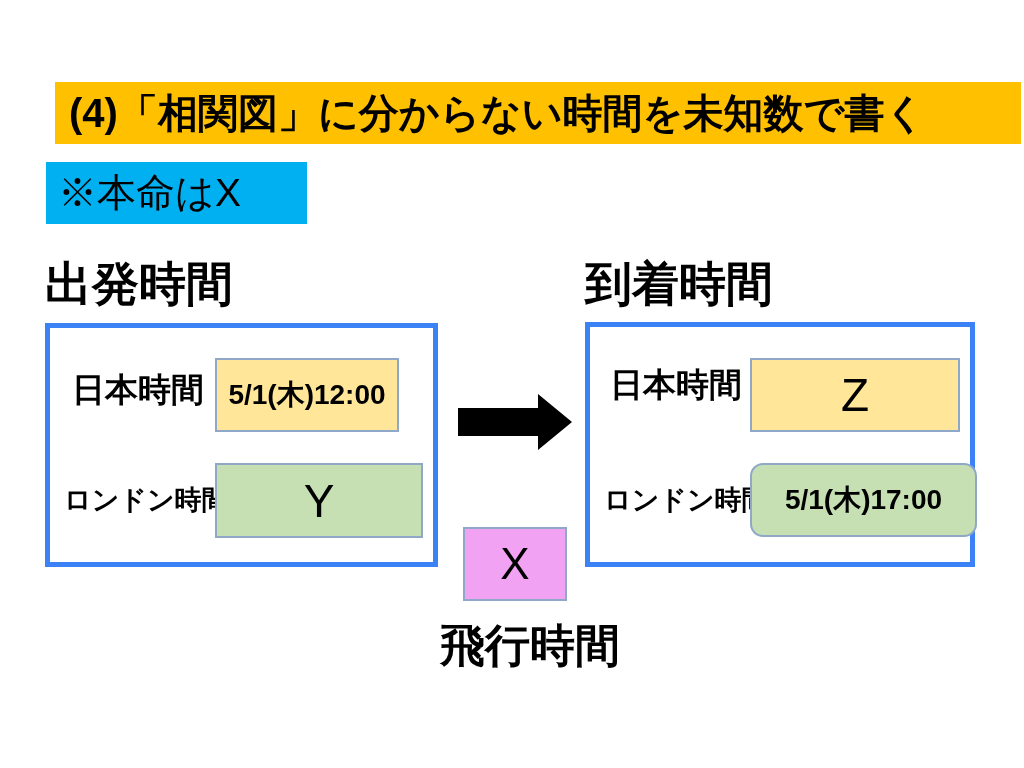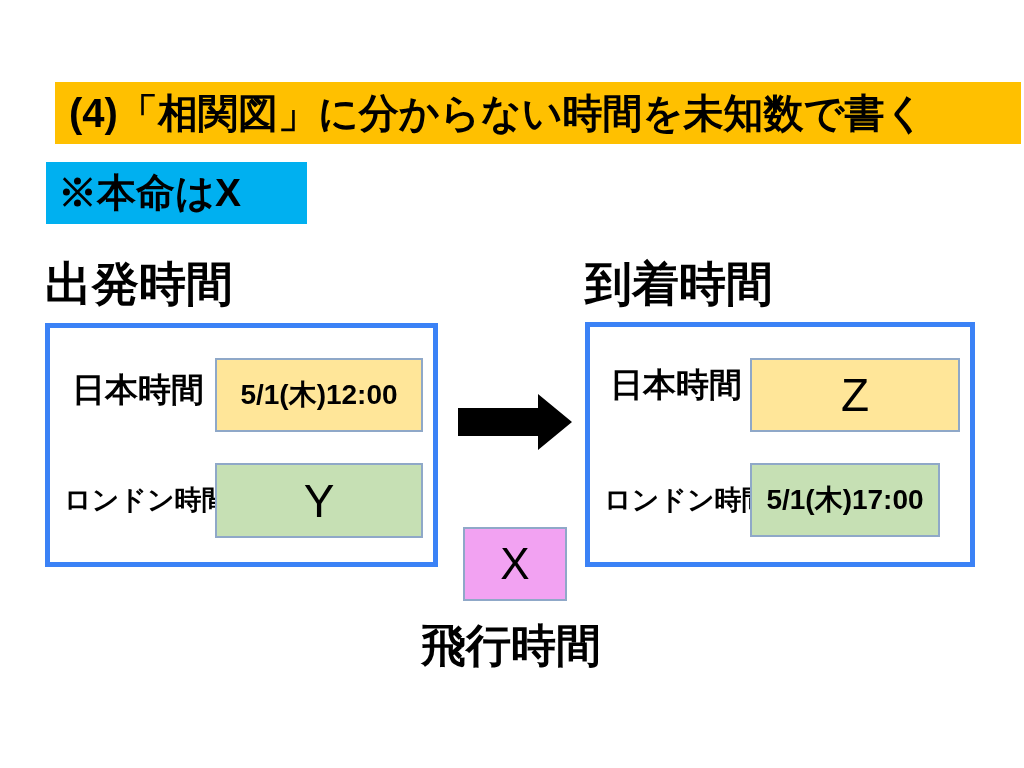--- a/index.html
+++ b/index.html
@@ -14,21 +14,21 @@
   #title-bar {
     left: 30px; top: 82px; width: 966px; height: 62px;
     display: flex; align-items: center;
     padding-left: 14px; box-sizing: border-box;
     font-size: 40px; font-weight: 600; white-space: nowrap; margin-left: 25px;
   }
   #note-box {
     left: 46px; top: 162px; width: 261px; height: 62px;
     display: flex; align-items: center;
     padding-left: 12px; box-sizing: border-box;
-    font-size: 39px; font-weight: 700; white-space: nowrap;
+    font-size: 39px; font-weight: 400; white-space: nowrap;
   }
   .big-heading {
     top: 258px; height: 52px;
     font-size: 47px; font-weight: 600;
     text-align: left; white-space: nowrap; line-height: 52px;
   }
   #departure-heading { left: 45px; width: 393px; }
   #arrival-heading  { left: 585px; width: 390px; }
   .big-box {
     border: 5px solid #3b82f6; background: #fff; box-sizing: border-box;
@@ -42,35 +42,35 @@
   .label-sm { font-size: 27px; line-height: 34px; }
   .value-box {
     position: absolute; box-sizing: border-box;
     border: 2px solid #8FA8C8;
     display: flex; align-items: center; justify-content: center;
   }
   .value-text-bold { font-size: 28px; font-weight: 700; white-space: nowrap; }
   .value-text-big  { font-size: 46px; font-weight: 500; }
   
   #dep-japan-label  { left: 22px; top: 42px; }
-  #dep-japan-box    { left: 165px; top: 30px; width: 208px; height: 74px; }
+  #dep-japan-box    { left: 165px; top: 30px; width: 184px; height: 74px; }
   #dep-london-label { left: 14px; top: 155px; }
   #dep-london-box   { left: 165px; top: 135px; width: 208px; height: 75px; }
   
   #arr-japan-label  { left: 20px; top: 38px; }
   #arr-japan-box    { left: 160px; top: 31px; width: 210px; height: 74px; }
   #arr-london-label { left: 14px; top: 156px; }
-  #arr-london-box   { left: 160px; top: 136px; width: 190px; height: 74px; }
+  #arr-london-box   { left: 160px; top: 136px; width: 227px; height: 74px; border-radius: 13px; }
   #arrow-svg { left: 455px; top: 390px; width: 120px; height: 64px; }
   #x-box {
     left: 463px; top: 527px; width: 104px; height: 74px;
     font-size: 44px; font-weight: 500;
   }
   #flight-label {
-    left: 361px; top: 616px; width: 300px;
+    left: 380px; top: 616px; width: 300px;
     font-size: 45px; font-weight: 600;
     text-align: center; white-space: nowrap;
   }
 </style>
 </head>
 <body>
 
 <div id="title-bar" class="abs" style="background-color: rgb(255, 192, 0);">
   <span>(4)「相関図」に分からない時間を未知数で書く</span>
 </div>

